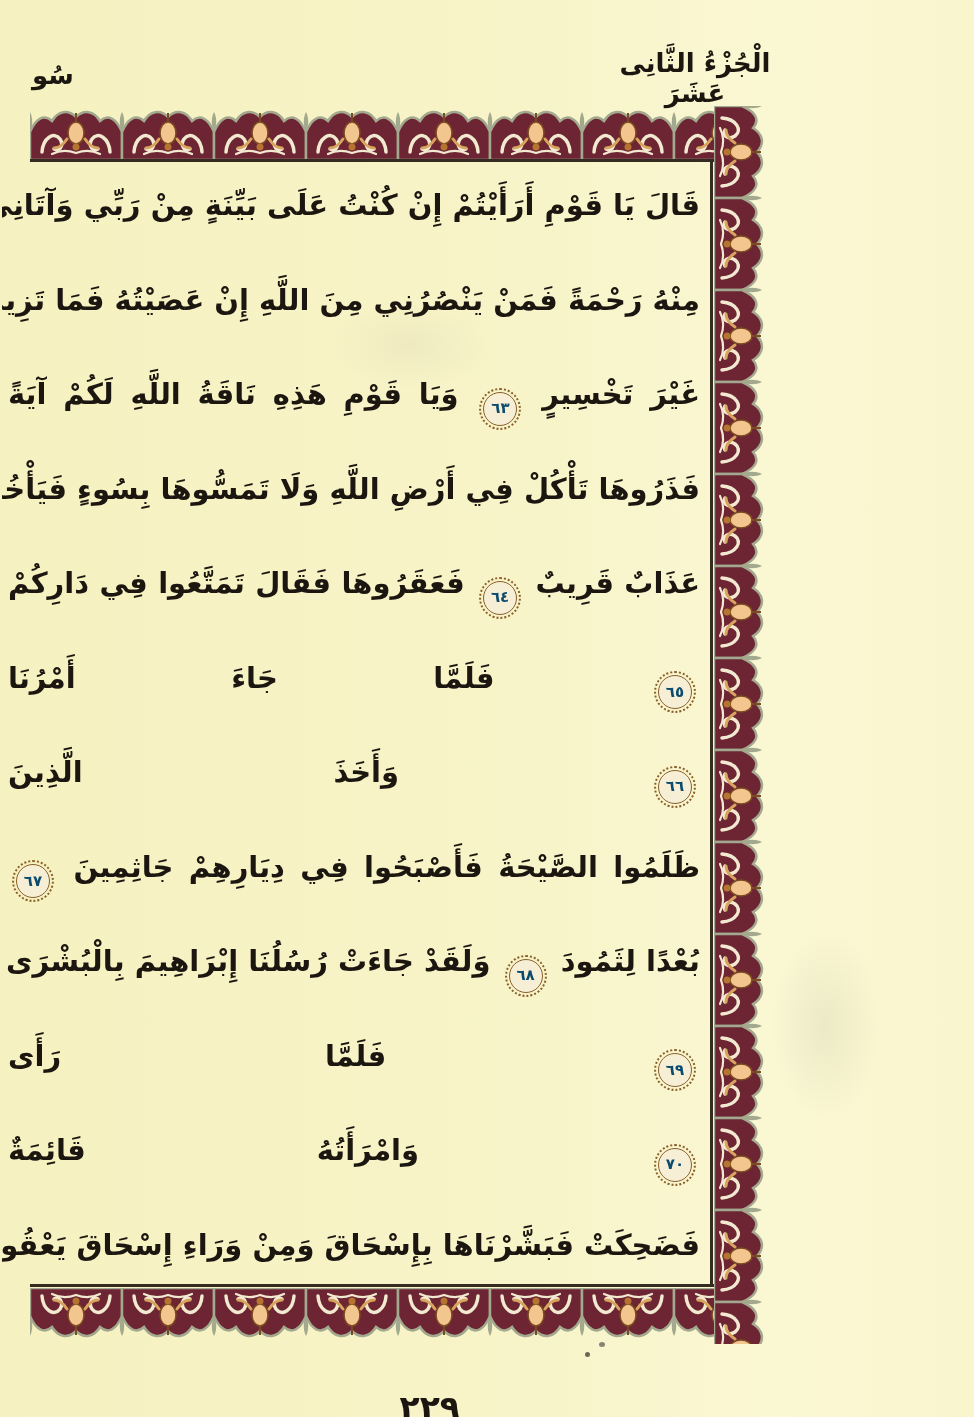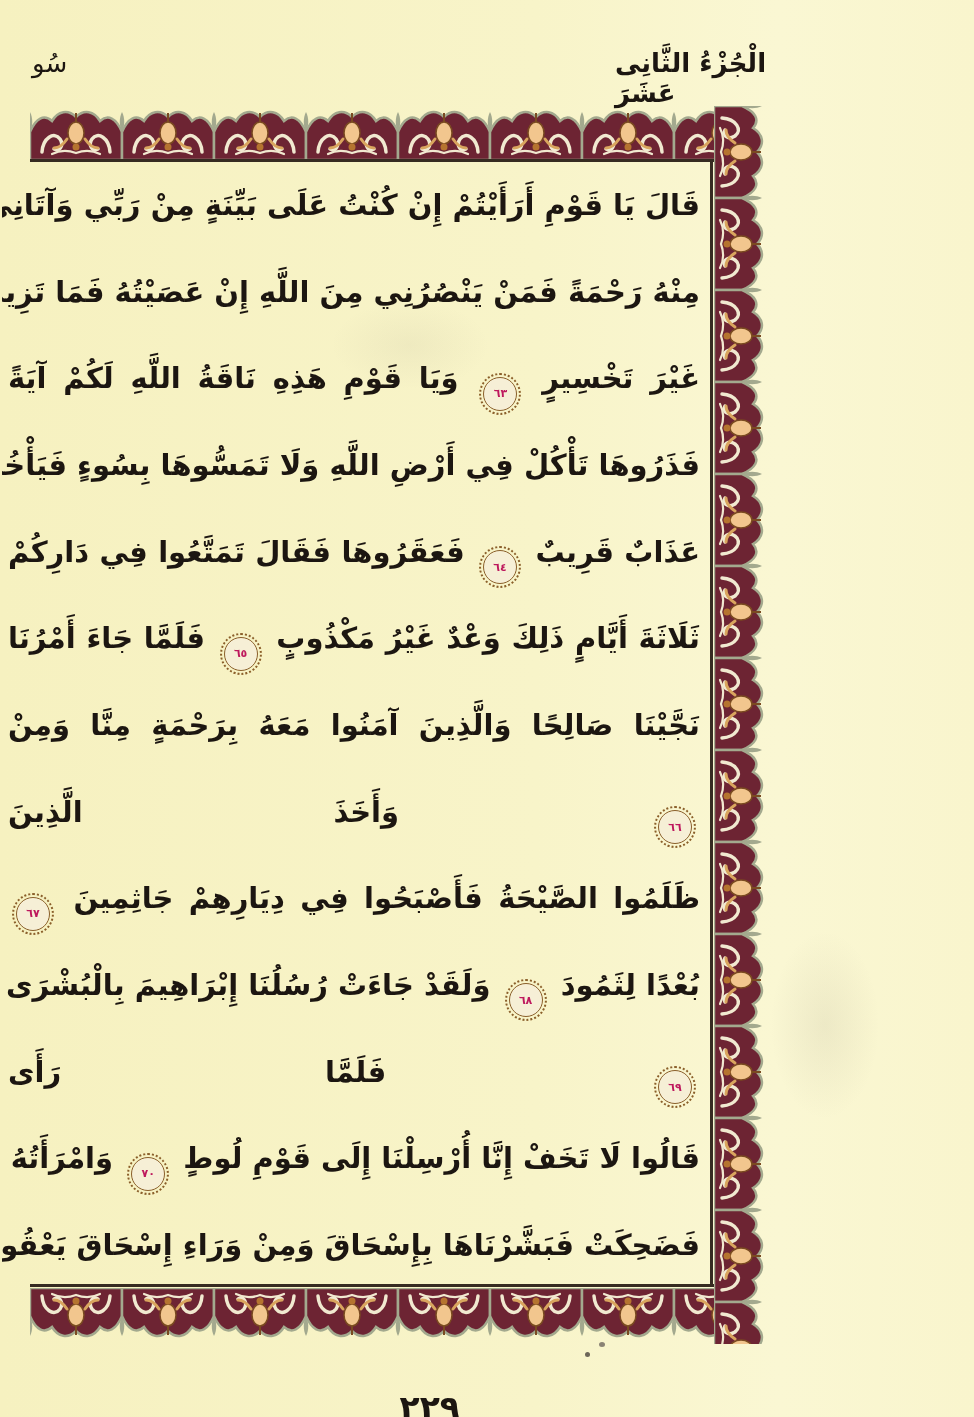--- a/index.html
+++ b/index.html
@@ -11,22 +11,22 @@
   *{margin:0;padding:0;box-sizing:border-box}
   html,body{width:974px;height:1417px;overflow:hidden}
   body{
     position:relative;
     background:linear-gradient(90deg,#f6f1c0 0%,#f8f4c9 55%,#faf7d3 80%,#f9f5cd 100%);
     font-family:"DejaVu Sans",sans-serif;
     color:var(--ink);
   }
   .abs{position:absolute}
   
-  .juz-header{top:48px;right:199px;width:160px;text-align:left;font-size:26px;font-weight:bold;letter-spacing:-1px;direction:rtl}
-  .corner-text{top:48px;left:32px;font-size:26px;font-weight:normal;direction:rtl}
+  .juz-header{top:48px;right:199px;width:160px;text-align:center;font-size:26px;font-weight:bold;letter-spacing:-1px;direction:rtl}
+  .corner-text{top:60px;left:32px;font-size:26px;font-weight:bold;direction:rtl}
   
   svg.orn{position:absolute;display:block}
   .orn-top{left:30px;top:106px}
   .orn-right{left:714px;top:106px}
   .orn-bottom{left:30px;top:1288px}
   .t-bg{fill:var(--border-maroon);stroke:var(--border-outline);stroke-width:2.5}
   .t-leaf{fill:var(--border-outline)}
   .t-curl{fill:none;stroke:var(--border-cream);stroke-width:3.5;stroke-linecap:round}
   .t-curl2{fill:none;stroke:var(--border-cream);stroke-width:2.2;stroke-linecap:round}
   .t-flower{fill:var(--border-peach);stroke:var(--flower-dark);stroke-width:1.5}
@@ -50,21 +50,21 @@
     white-space:nowrap;overflow:visible;
   }
   .aya{
     display:inline-flex;align-items:center;justify-content:center;
     width:34px;height:34px;border-radius:50%;
     background:var(--marker-fill);
     border:1.5px solid var(--marker-ring);
     outline:2.5px dotted var(--marker-ring);outline-offset:2px;
     vertical-align:-9px;margin:0 8px;
   }
-  .aya-num{font-size:11px;font-weight:bold;color:#be185d;line-height:1}
+  .aya-num{font-size:15px;font-weight:bold;color:#0c4a6e;line-height:1}
   
   .page-number{top:1388px;left:290px;width:170px;font-size:33px;font-weight:bold}
   
   .smudge{pointer-events:none;border-radius:50%}
   .sm-1{left:770px;top:930px;width:110px;height:190px;background:radial-gradient(ellipse at center,rgba(125,115,95,.10),rgba(125,115,95,0) 70%)}
   .sm-2{left:330px;top:300px;width:160px;height:90px;background:radial-gradient(ellipse at center,rgba(120,110,95,.07),rgba(120,110,95,0) 70%)}
   .speck-1{left:585px;top:1352px;width:5px;height:5px;background:#6c6658;border-radius:50%}
   .speck-2{left:599px;top:1342px;width:6px;height:5px;background:#8a8374;border-radius:50%}
 </style>
 </head>
@@ -139,37 +139,36 @@
 <div class="abs qblock">
     <div class="qline"><span>قَالَ يَا قَوْمِ أَرَأَيْتُمْ إِنْ كُنْتُ عَلَى بَيِّنَةٍ مِنْ رَبِّي وَآتَانِي</span> </div>
     <div class="qline"><span>مِنْهُ رَحْمَةً فَمَنْ يَنْصُرُنِي مِنَ اللَّهِ إِنْ عَصَيْتُهُ فَمَا تَزِيدُونَنِي</span> </div>
     <div class="qline"><span>غَيْرَ تَخْسِيرٍ</span> <span class="aya">
         <span class="aya-num">٦٣</span>
       </span> <span>وَيَا قَوْمِ هَذِهِ نَاقَةُ اللَّهِ لَكُمْ آيَةً</span> </div>
     <div class="qline"><span>فَذَرُوهَا تَأْكُلْ فِي أَرْضِ اللَّهِ وَلَا تَمَسُّوهَا بِسُوءٍ فَيَأْخُذَكُمْ</span> </div>
     <div class="qline"><span>عَذَابٌ قَرِيبٌ</span> <span class="aya">
         <span class="aya-num">٦٤</span>
       </span> <span>فَعَقَرُوهَا فَقَالَ تَمَتَّعُوا فِي دَارِكُمْ</span> </div>
-    <div class="qline"><span>ثَلَاثَةَ أَيَّامٍ ذَلِكَ وَعْدٌ غَيْرُ مَكْذُوبٍ</span> <span class="aya">
+    <div class="qline"> <span class="aya">
         <span class="aya-num">٦٥</span>
       </span> <span>فَلَمَّا جَاءَ أَمْرُنَا</span> </div>
-    <div class="qline"><span>نَجَّيْنَا صَالِحًا وَالَّذِينَ آمَنُوا مَعَهُ بِرَحْمَةٍ مِنَّا وَمِنْ</span> </div>
     <div class="qline"> <span class="aya">
         <span class="aya-num">٦٦</span>
       </span> <span>وَأَخَذَ الَّذِينَ</span> </div>
     <div class="qline"><span>ظَلَمُوا الصَّيْحَةُ فَأَصْبَحُوا فِي دِيَارِهِمْ جَاثِمِينَ</span> <span class="aya">
         <span class="aya-num">٦٧</span>
       </span> </div>
     <div class="qline"><span>بُعْدًا لِثَمُودَ</span> <span class="aya">
         <span class="aya-num">٦٨</span>
       </span> <span>وَلَقَدْ جَاءَتْ رُسُلُنَا إِبْرَاهِيمَ بِالْبُشْرَى قَالُوا</span> </div>
     <div class="qline"> <span class="aya">
         <span class="aya-num">٦٩</span>
       </span> <span>فَلَمَّا رَأَى</span> </div>
-    <div class="qline"><span>قَالُوا لَا تَخَفْ إِنَّا أُرْسِلْنَا إِلَى قَوْمِ لُوطٍ</span> <span class="aya">
+    <div class="qline"> <span class="aya">
         <span class="aya-num">٧٠</span>
       </span> <span>وَامْرَأَتُهُ قَائِمَةٌ</span> </div>
     <div class="qline"><span>فَضَحِكَتْ فَبَشَّرْنَاهَا بِإِسْحَاقَ وَمِنْ وَرَاءِ إِسْحَاقَ يَعْقُوبَ</span>  </div>
   </div>
 
 <div class="abs page-number">٢٢٩</div>
 
 <div class="abs smudge sm-1"></div>
 <div class="abs smudge sm-2"></div>
 <div class="abs speck-1"></div>

